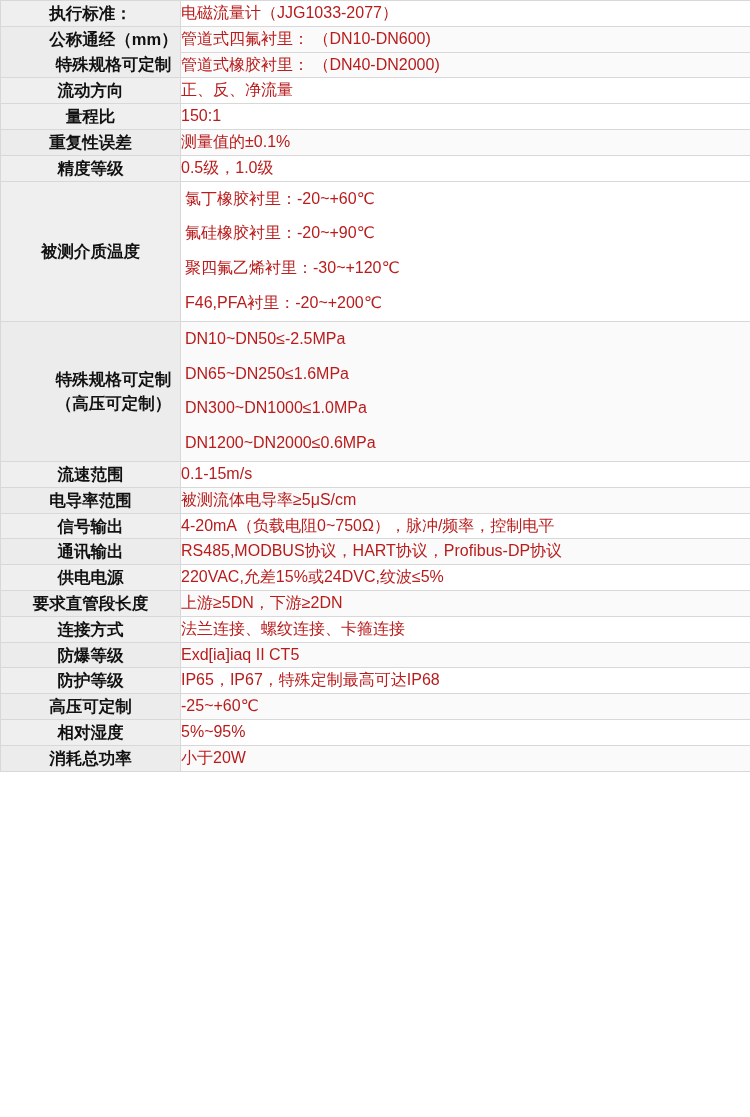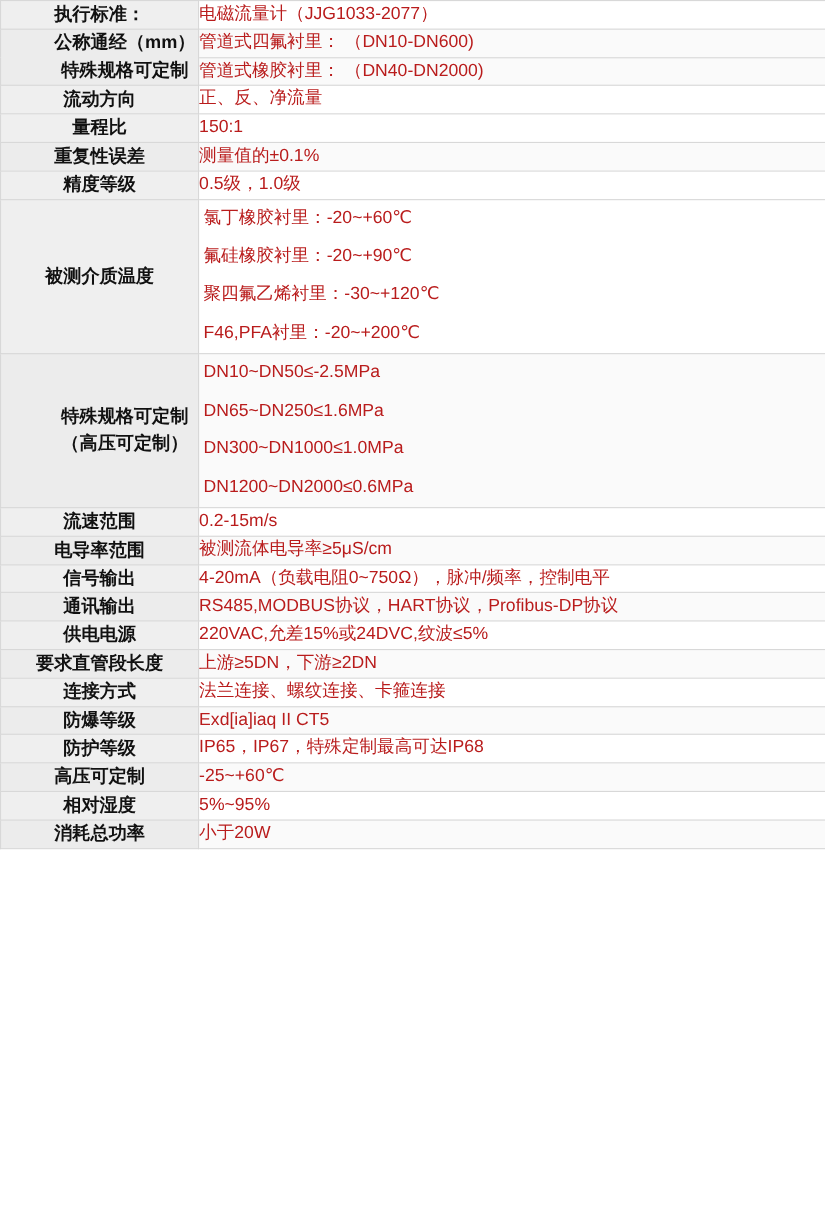--- a/index.html
+++ b/index.html
@@ -127,21 +127,21 @@
       <td class="value multi">
         <span class="line">DN10~DN50≤-2.5MPa</span>
         <span class="line">DN65~DN250≤1.6MPa</span>
         <span class="line">DN300~DN1000≤1.0MPa</span>
         <span class="line">DN1200~DN2000≤0.6MPa</span>
       </td>
     </tr>
 
     <tr>
       <td class="label">流速范围</td>
-      <td class="value">0.2-15m/s</td>
+      <td class="value">0.1-15m/s</td>
     </tr>
 
     <tr class="zebra">
       <td class="label">电导率范围</td>
       <td class="value">被测流体电导率≥5μS/cm</td>
     </tr>
 
     <tr>
       <td class="label">信号输出</td>
       <td class="value">4-20mA（负载电阻0~750Ω），脉冲/频率，控制电平</td>

